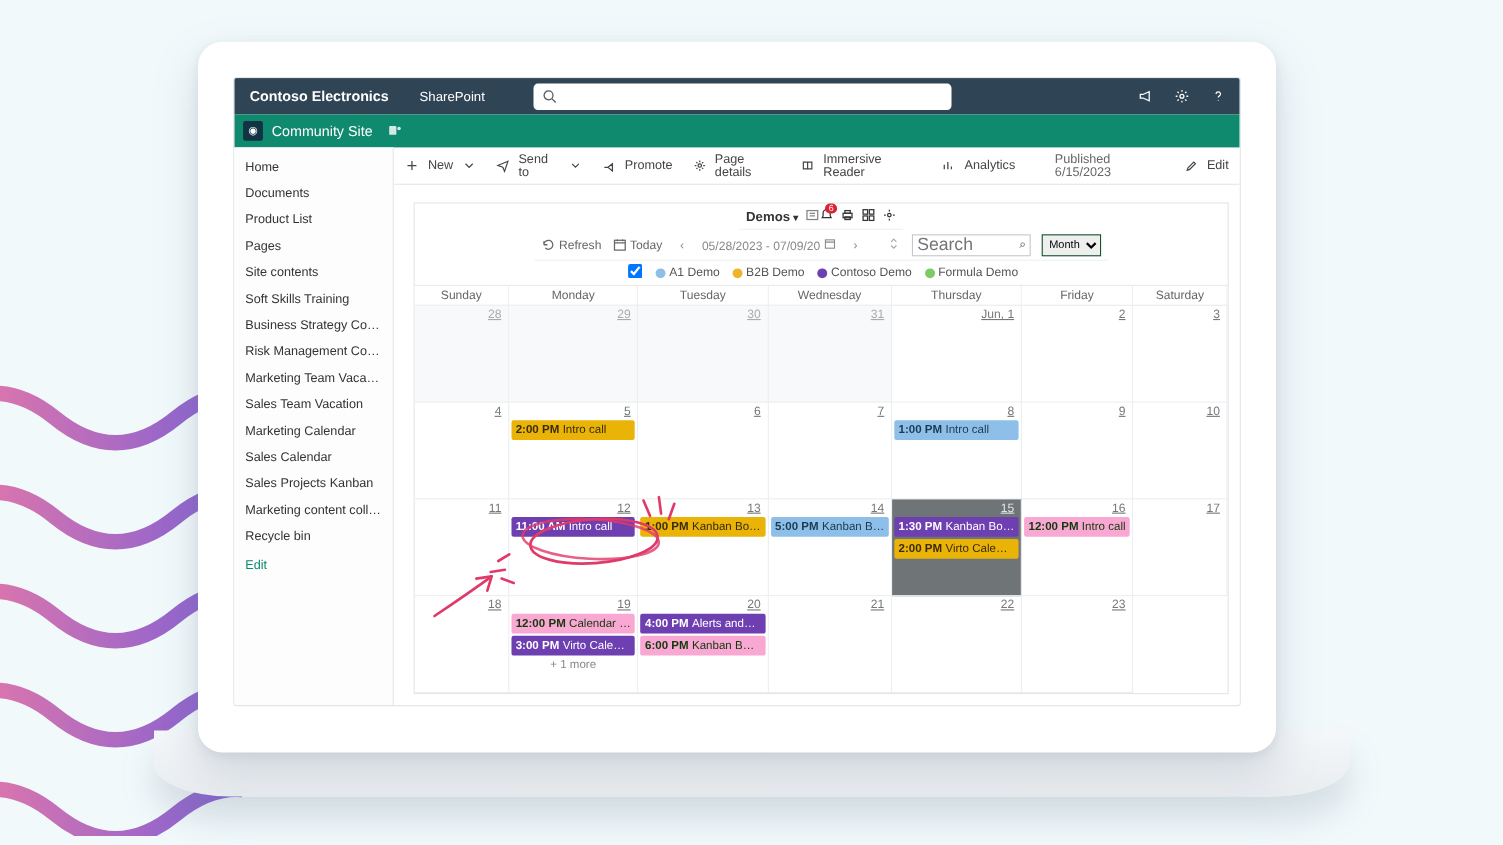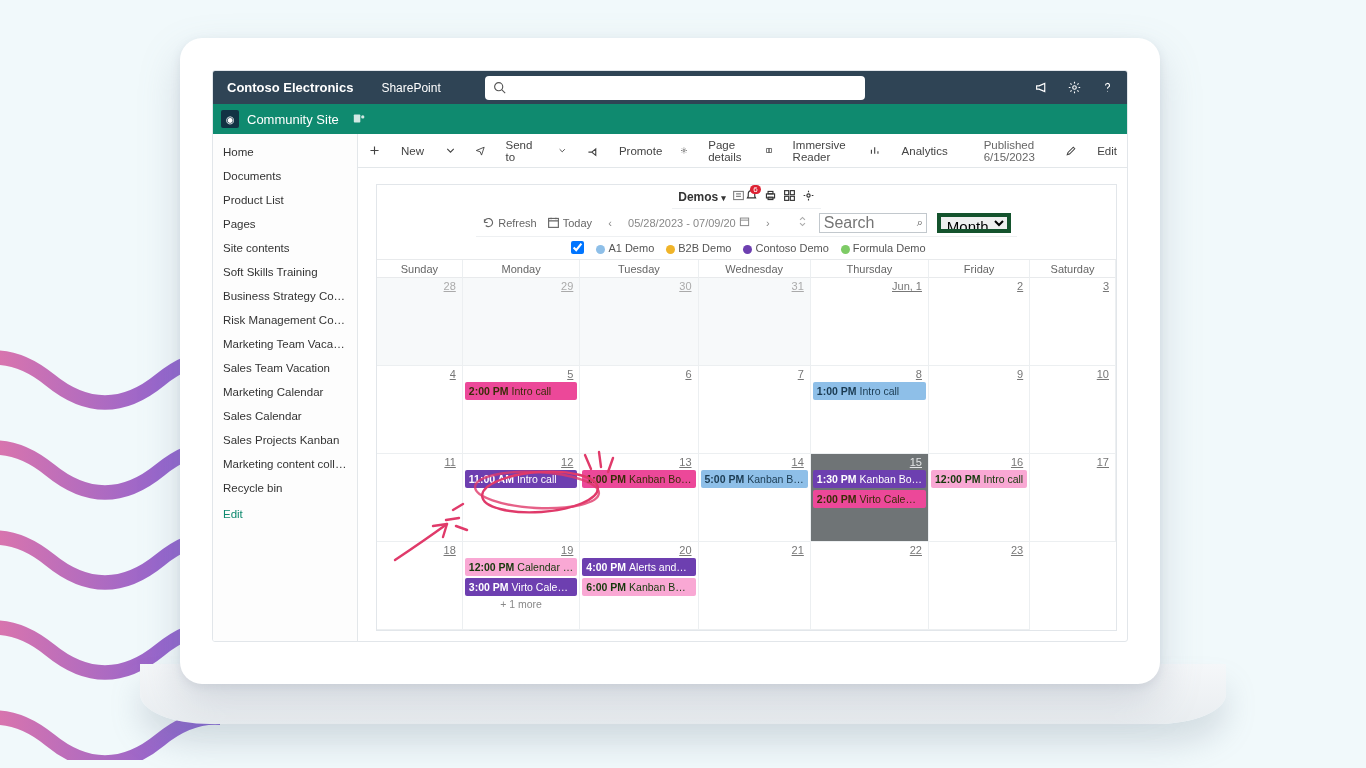--- a/index.html
+++ b/index.html
@@ -65,21 +65,21 @@
   font-size:11.5px; color:#333; overflow-y:auto; padding:6px 0;
 }
 .leftnav .nav-item{ padding:6px 10px; cursor:pointer; white-space:nowrap; overflow:hidden; text-overflow:ellipsis;}
 .leftnav .edit-link{ color:#0f8a6f; padding:8px 10px; font-size:11.5px; cursor:pointer;}
 
 .mainpane{ flex:1; display:flex; flex-direction:column; min-width:0;}
 .cmdbar{
   height:34px; border-bottom:1px solid #e3e7ea; display:flex; align-items:center;
   font-size:11.5px; color:#444; padding:0 10px; gap:18px;
 }
-.cmdbar .cmd{ display:flex; align-items:center; gap:20px; cursor:pointer;}
+.cmdbar .cmd{ display:flex; align-items:center; gap:8px; cursor:pointer;}
 .cmdbar .spacer{ flex:1;}
 .cmdbar .pub{ color:#666;}
 .cmdbar .pencil{ width:12px;height:12px;}
 
 .calwrap{ flex:1; padding:16px 10px 10px 18px; min-height:0; overflow:hidden;}
 .calcard{
   border:1px solid #e2e6ea; background:#fff; height:100%; display:flex; flex-direction:column; font-size:11px; color:#333;align-items:center;
 }
 .calhdr{ height:24px; display:flex; align-items:center; padding:0 6px; border-bottom:1px solid #eef0f2;}
 .caltitle{ font-weight:600; font-size:12px;}
@@ -91,40 +91,40 @@
 
 .caltools{ height:28px; display:flex; align-items:center; padding:0 6px; gap:10px; border-bottom:1px solid #eef0f2; color:#666;}
 .caltools .refresh,.caltools .today{ display:flex; align-items:center; gap:3px; cursor:pointer;}
 .caltools .navbtn{ width:16px; text-align:center; cursor:pointer; color:#888;}
 .caltools .range{ font-size:11px; color:#888;}
 .caltools .spacer{ flex:1;}
 .caltools .updown{ color:#aaa; cursor:pointer;}
 .srch-input{ border:1px solid #c2c8cd; height:20px; width:108px; font-size:16px; padding:2px 18px 2px 4px;}
 .srch-wrap{ position:relative;}
 .srch-wrap .mag{ position:absolute; right:4px; top:3px; font-size:11px; color:#555;}
-.viewsel{ border:4px solid #14532d; height:20px; font-size:15px; padding:0 2px;}
+.viewsel{ border:1px solid #14532d; height:20px; font-size:10px; padding:0 2px;}
 
 .legend{ height:22px; display:flex; align-items:center; justify-content:flex-end; gap:12px; padding:0 8px; font-size:11px; color:#555;}
 .legend .check{ margin-right:auto; margin-left:4px;}
 .ldot{ width:9px; height:9px; border-radius:50%; display:inline-block; margin-right:3px; vertical-align:middle;}
 
 .calgrid{ flex:1; display:grid; grid-template-columns: repeat(7, 1fr); grid-template-rows: 18px repeat(4, 1fr); border-top:1px solid #e8eaec;}
 .dayhdr{ background:#fff; text-align:center; font-size:11px; color:#666; border-right:1px solid #eceff1; border-bottom:1px solid #e8eaec; line-height:18px;}
 .dayhdr:last-child{ border-right:0;}
 .cell{ border-right:1px solid #eceff1; border-bottom:1px solid #eceff1; position:relative; padding:2px;}
 .cell:last-child{ border-right:0;}
 .cell.off{ background:#f7f9fa;}
 .cell.grey{ background:#6f7476;}
 .datenum{ position:absolute; top:2px; right:6px; font-size:11px; color:#777;text-decoration:underline;}
 .cell.off .datenum{ color:#aaa;}
 .cell.grey .datenum{ color:#e2e4e6;}
 
 .ev{ height:18px; border-radius:2px; font-size:10.5px; color:#fff; padding:0 4px; line-height:18px; overflow:hidden; white-space:nowrap; text-overflow:ellipsis; cursor:pointer; margin-top:2px;}
 .ev.blue{ background:#8ebfe8; color:#1b3b52;}
-.ev.orange{ background:#ec4899; color:#3b2c08;}
+.ev.orange{ background:#eab308; color:#3b2c08;}
 .ev.purple{ background:#6d3fb0;}
 .ev.green{ background:#f9a8d4; color:#15380b;}
 .ev b{ font-weight:600; margin-right:3px;}
 .morelink{ text-align:center; font-size:10.5px; color:#888; margin-top:2px;}
 
 
 .annot{ position:absolute; pointer-events:none; z-index:5;}
 .annot svg{ overflow:visible;}
 
 

